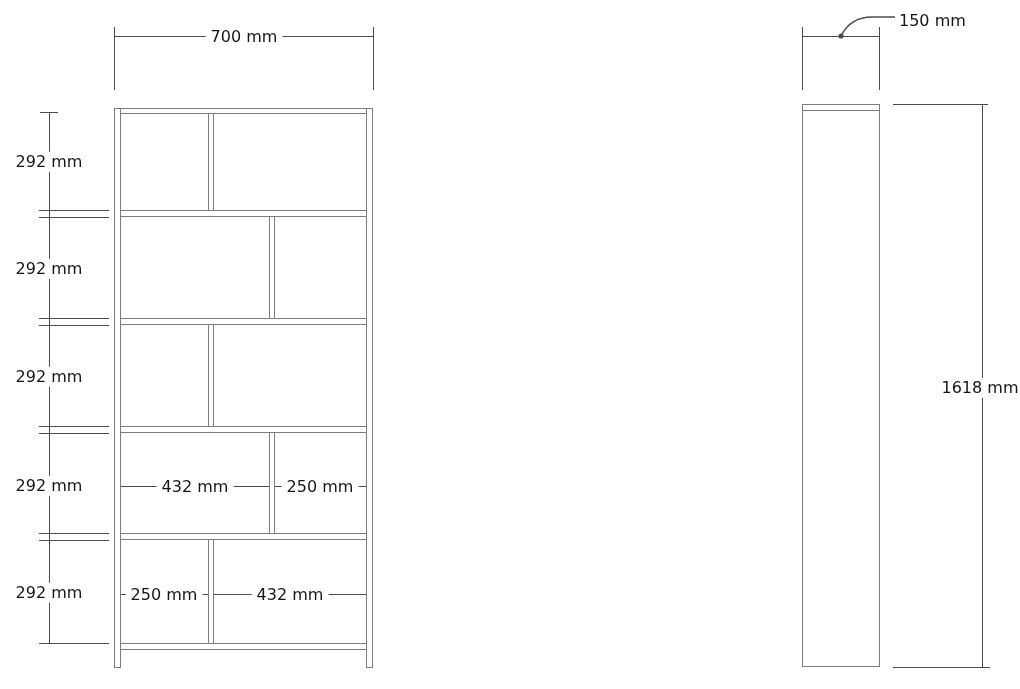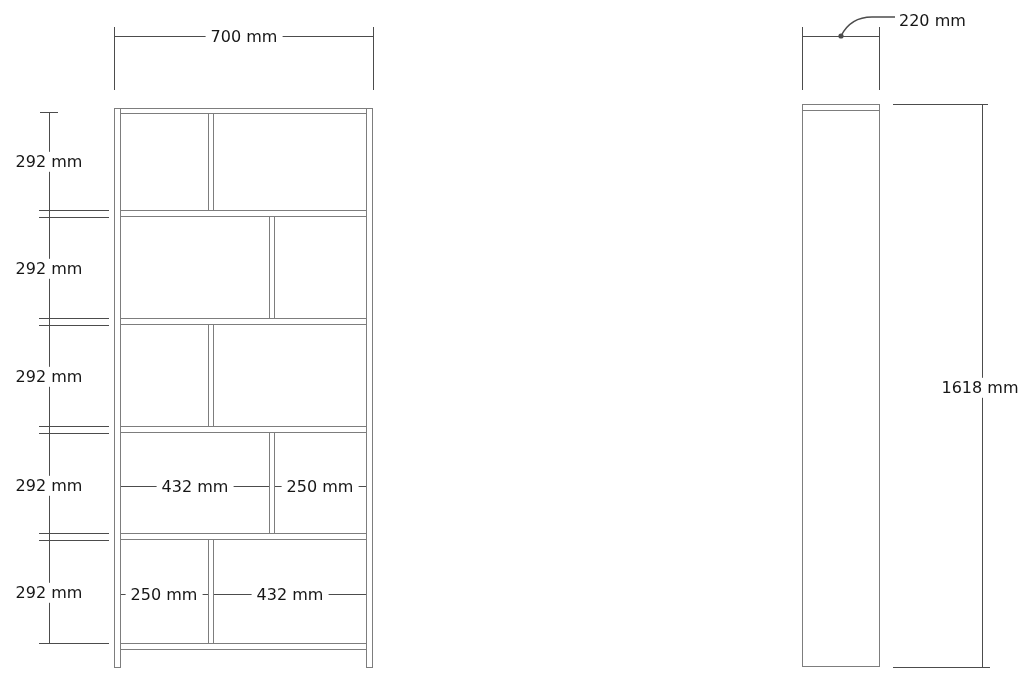--- a/index.html
+++ b/index.html
@@ -108,21 +108,21 @@
   </div>
 
   <div>
     <div class="vline" style="left:802px;top:27px;height:63px;"></div>
     <div class="vline" style="left:879px;top:27px;height:63px;"></div>
     <div class="hline" style="left:802px;top:36px;width:77px;"></div>
     <svg class="leader-svg" style="left:828px;top:8px;" width="72" height="34" viewBox="0 0 72 34">
       <path d="M13,28 C20,14 32,9 44,9 L67,9" fill="none" stroke="#4c4c4c" stroke-width="1.4"></path>
       <circle cx="13" cy="28" r="2.6" fill="#4c4c4c"></circle>
     </svg>
-    <div class="dimlabel left-anchor" style="left:897px;top:21px;">220 mm</div>
+    <div class="dimlabel left-anchor" style="left:897px;top:21px;">150 mm</div>
   </div>
 
   <div>
     <div class="hline" style="left:893px;top:104px;width:95px;"></div>
     <div class="hline" style="left:893px;top:667px;width:97px;"></div>
     <div class="vline" style="left:982px;top:104px;height:563px;"></div>
     <div class="dimlabel" style="left:980px;top:388px;">1618 mm</div>
   </div>
 
 </div>

